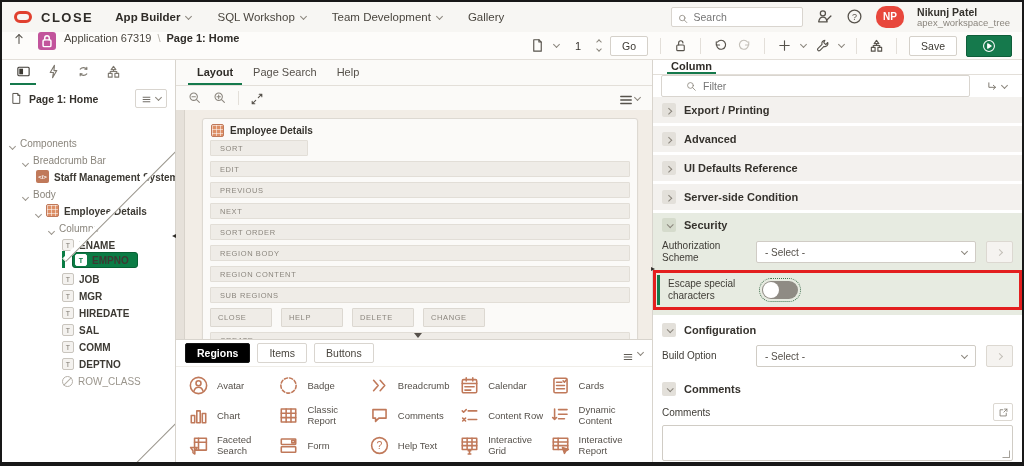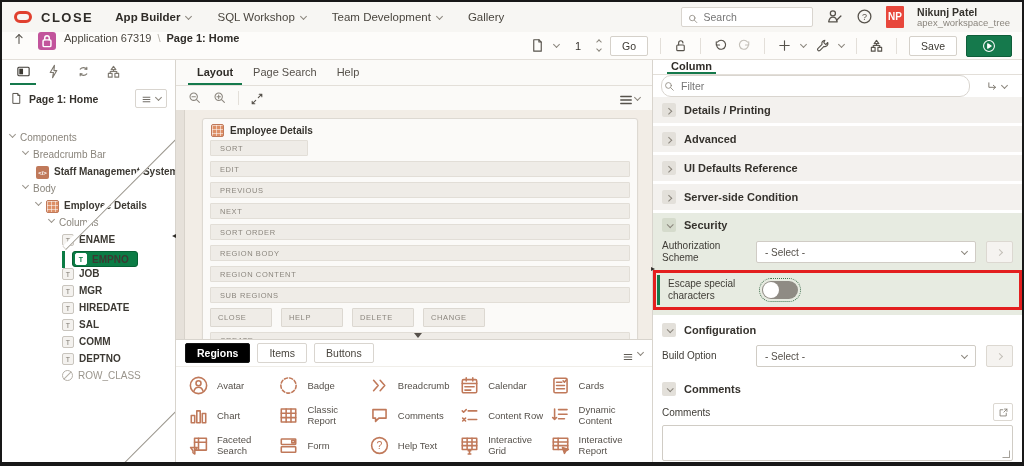--- a/index.html
+++ b/index.html
@@ -11,21 +11,21 @@
   .logo-ring { width:18px; height:12px; border:3px solid #e0402f; border-radius:9px; margin-right:9px; }
   .brand-name { font-weight:bold; font-size:13px; letter-spacing:1.5px; color:#2f2c28; margin-right:22px; }
   .menu { display:flex; gap:26px; font-size:11.5px; color:#4a463f; }
   .menu-item { display:flex; align-items:center; gap:6px; cursor:pointer; }
   .menu-item.bold { font-weight:bold; color:#2f2c28; }
   .chev { width:5px; height:5px; border-right:1.4px solid #8a857c; border-bottom:1.4px solid #8a857c; transform:rotate(45deg); margin-top:-2px; }
   .topbar-right { margin-left:auto; display:flex; align-items:center; gap:13px; }
   .searchbox { width:132px; height:20px; background:#fff; border:1px solid #d9d5cf; border-radius:2px; display:flex; align-items:center; gap:5px; padding:0 6px; }
   .searchbox input { border:none; outline:none; width:100%; font-size:10.5px; color:#444; background:transparent; font-family:inherit; }
   .hicon { width:17px; height:17px; color:#56524b; }
-  .avatar { width:18px; height:22px; background:#e8473c; color:#fff; border-radius:1px; font-size:10px; font-weight:bold; display:flex; align-items:center; justify-content:center; }
+  .avatar { width:28px; height:22px; background:#e8473c; color:#fff; border-radius:10px; font-size:10px; font-weight:bold; display:flex; align-items:center; justify-content:center; }
   .userinfo { line-height:1.15; }
   .user-name { font-size:10.5px; font-weight:bold; color:#35322d; }
   .user-ws { font-size:9.5px; color:#8b867e; }
 
   
   .toolbar { height:28px; background:#fdfcfa; border-bottom:1px solid #e3dfd9; display:flex; padding:0 10px; font-size:11px; color:#4a463f; }
   .upicon { width:14px; height:14px; color:#56524b; margin-right:12px; }
   .app-icon { width:18px; height:18px; background:#c2549c; border-radius:3px; margin-right:8px; display:flex; align-items:center; justify-content:center; color:#fff; }
   .bc-app { color:#4a463f; }
   .bc-sep { color:#b5b0a8; margin:0 6px; }
@@ -47,21 +47,21 @@
   
   .left { width:174px; flex:none; border-right:1px solid #d8d4cd; display:flex; flex-direction:column; background:#fff; position:relative; }
   .ltabs { height:25px; display:flex; align-items:stretch; gap:4px; padding:0 8px; }
   .ltab { width:26px; display:flex; align-items:center; justify-content:center; color:#7d786f; border-bottom:2px solid transparent; cursor:pointer; }
   .ltab.active { color:#3c3933; border-bottom-color:#15794c; }
   .ltab svg { width:15px; height:15px; }
   .ltitle { height:27px; display:flex; align-items:center; padding:0 8px; gap:6px; font-size:10.5px; font-weight:bold; color:#35322d; }
   .ltitle .picon { width:13px; height:13px; color:#56524b; flex:none; }
   .mini-menu { margin-left:auto; width:32px; height:19px; border:1px solid #d9d5cf; border-radius:2px; background:#fff; display:flex; align-items:center; justify-content:center; gap:4px; color:#56524b; cursor:pointer; }
   .tree { flex:1; overflow:hidden; padding-top:3px; font-size:10px; }
-  .trow { height:17px; display:flex; align-items:flex-start; gap:5px; cursor:pointer; white-space:nowrap; }
+  .trow { height:17px; display:flex; align-items:flex-end; gap:5px; cursor:pointer; white-space:nowrap; }
   .tchev { width:5px; height:5px; border-right:1.2px solid #9a958c; border-bottom:1.2px solid #9a958c; flex:none; }
   .tchev.right { transform:rotate(-45deg); }
   .tchev.down { transform:rotate(45deg); }
   .grp { color:#8a857c; }
   .cmp { color:#3c3933; font-weight:bold; }
   .muted { color:#9a958c; font-weight:normal; }
   .ic-sq { width:12px; height:12px; border:1px solid #c9c5be; background:#f4f2ef; font-size:7px; color:#7d786f; display:flex; align-items:center; justify-content:center; border-radius:2px; flex:none; }
   .ic-code { width:13px; height:13px; background:#c0795a; border:none; color:#fff; font-size:6px; font-weight:bold; border-radius:2px; display:flex; align-items:center; justify-content:center; flex:none; }
   .ic-table { width:13px; height:13px; border-radius:2px; flex:none; background-color:#dd8f66; background-image:linear-gradient(#fff8 1px, transparent 1px), linear-gradient(90deg,#fff8 1px, transparent 1px); background-size:4px 4px; border:1px solid #c0795a; }
   .ic-eye { position:relative; width:11px; height:11px; border:1px solid #b5b0a8; border-radius:50%; flex:none; }
@@ -97,21 +97,21 @@
   .gmenu { margin-left:auto; display:flex; align-items:center; gap:4px; color:#56524b; }
   .ggrid { flex:1; display:grid; grid-template-columns:repeat(5, 1fr); grid-auto-rows:30px; align-content:start; padding:3px 12px 16px; overflow:hidden; }
   .gitem { display:flex; align-items:center; gap:8px; font-size:9.5px; color:#55504a; cursor:pointer; }
   .gicon { width:21px; height:21px; flex:none; color:#c0795a; }
 
   
   .right { width:370px; flex:none; border-left:1px solid #d8d4cd; display:flex; flex-direction:column; background:#fff; position:relative; font-size:11px; }
   .rtabs { height:26px; border-bottom:1px solid #e3dfd9; display:flex; padding:0 14px; }
   .rtab { display:flex; align-items:center; padding:0 4px; font-size:11px; font-weight:bold; color:#2f2c28; border-bottom:2px solid #15794c; }
   .rfilter { height:30px; display:flex; align-items:center; gap:8px; padding:0 8px; }
-  .filterbox { flex:1; height:22px; border:1px solid #d9d5cf; border-radius:10px; background:#fff; display:flex; align-items:center; gap:6px; padding:0 2px; }
+  .filterbox { flex:1; height:22px; border:1px solid #d9d5cf; border-radius:2px; background:#fff; display:flex; align-items:center; gap:6px; padding:0 24px; }
   .filterbox input { border:none; outline:none; width:100%; font-size:10.5px; color:#444; background:transparent; font-family:inherit; }
   .goto-btn { width:36px; height:22px; display:flex; align-items:center; justify-content:center; gap:3px; color:#7d786f; cursor:pointer; }
   .rsec { height:26px; background:#f3f1ee; display:flex; align-items:center; gap:8px; padding:0 9px; margin-bottom:3px; font-size:11px; font-weight:bold; color:#35322d; cursor:pointer; }
   .chevbox { width:14px; height:14px; background:#e3e0da; border-radius:2px; display:flex; align-items:center; justify-content:center; flex:none; }
   .chevbox i { width:5px; height:5px; border-right:1.3px solid #8a857c; border-bottom:1.3px solid #8a857c; }
   .chevbox .r { transform:rotate(-45deg) translate(-1px,0); }
   .chevbox .d { transform:rotate(45deg) translate(0,-1px); }
   .security { background:#e7ebe1; padding:0 0 5px; margin-bottom:3px; }
   .sec-header { height:24px; display:flex; align-items:center; gap:8px; padding:0 9px; font-weight:bold; color:#35322d; }
   .security .chevbox { background:#d5dbcc; }
@@ -600,21 +600,21 @@
                 <path d="M9 6.5 11.8 9 9 11.5"></path>
               </svg></span>
             <span class="chev"></span>
           </span>
       </div>
       <div id="rsections">
           <div class="rsec">
             <span class="chevbox">
               <i class="r"></i>
             </span>
-            <span>Details / Printing</span>
+            <span>Export / Printing</span>
           </div>
           <div class="rsec">
             <span class="chevbox">
               <i class="r"></i>
             </span>
             <span>Advanced</span>
           </div>
           <div class="rsec">
             <span class="chevbox">
               <i class="r"></i>

